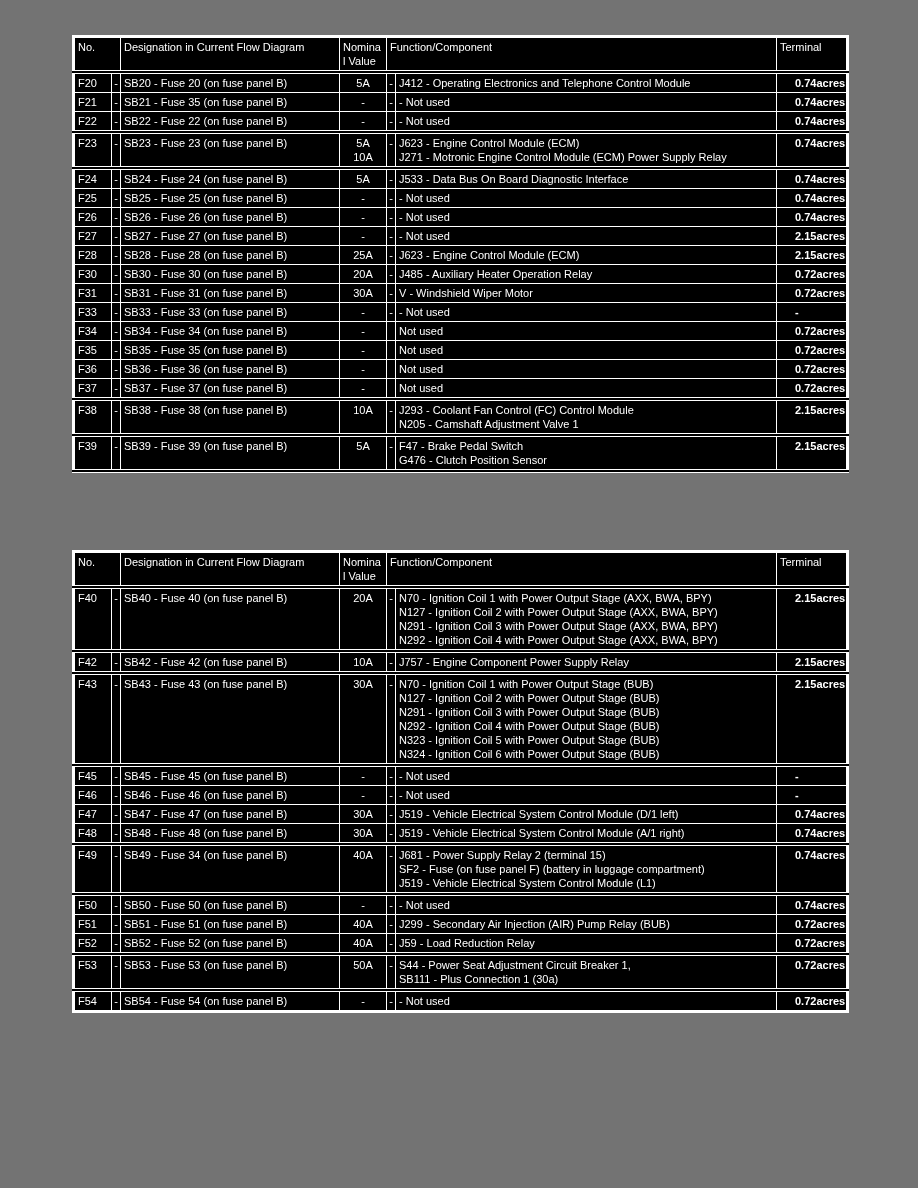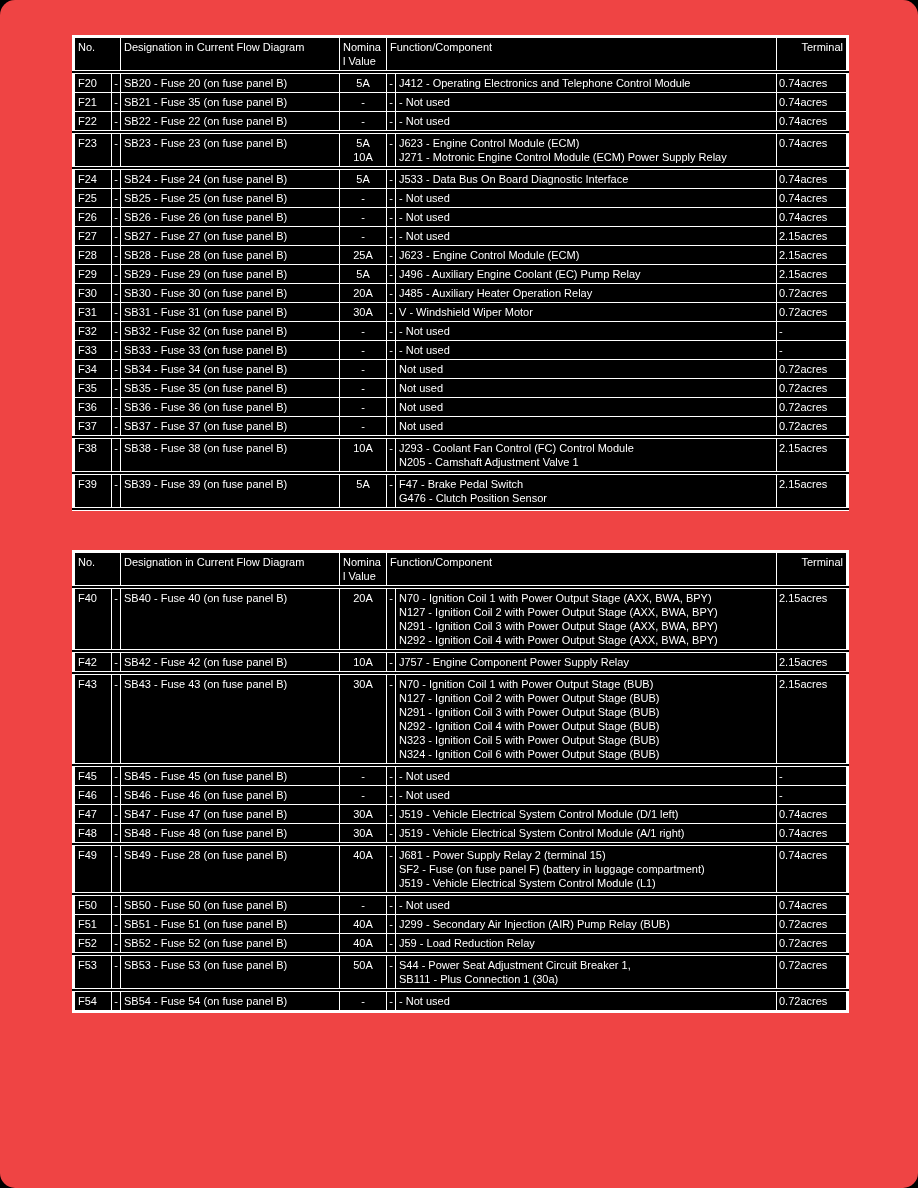--- a/index.html
+++ b/index.html
@@ -4,24 +4,23 @@
 <style>
   * { margin: 0; padding: 0; box-sizing: border-box; }
   html, body {
     width: 918px; height: 1188px;
     background: #000000;
     font-family: "Liberation Sans", sans-serif;
   }
   .page {
     position: relative;
     width: 918px; height: 1188px;
-    background: #ef4444;
+    background: #737373;
     color: #ffffff;
     overflow: hidden;
-    border-radius: 15px;
   }
   table.fuse-table {
     position: absolute;
     left: 72px;
     width: 774px;
     border-collapse: collapse;
     table-layout: fixed;
     border: 3px solid #ffffff;
     background: #000000;
   }
@@ -36,24 +35,24 @@
     text-align: left;
     vertical-align: top;
     padding: 2px 3px;
     white-space: pre-line;
     overflow: hidden;
   }
   thead th {
     height: 33px;
     border-bottom: 4px double #ffffff;
   }
-  th.c-ter { text-align: right; margin-top: 28px; }
+  th.c-ter { text-align: left; margin-top: 28px; }
   td.c-nom { text-align: center; padding: 2px 1px; }
   td.c-d1, td.c-d2 { text-align: center; padding: 2px 0; }
-  td.c-ter { padding-left: 2px; }
+  td.c-ter { padding-left: 18px; font-weight: bold; }
   tr.mrow td {
     border-top: 4px double #ffffff;
     border-bottom: 4px double #ffffff;
   }
 </style>
 </head>
 <body>
 
 <div class="page">
 
@@ -155,54 +154,36 @@
         <tr>
           <td class="c-no">F28</td>
           <td class="c-d1">-</td>
           <td class="c-des">SB28 - Fuse 28 (on fuse panel B)</td>
           <td class="c-nom">25A</td>
           <td class="c-d2">-</td>
           <td class="c-fun">J623 - Engine Control Module (ECM)</td>
           <td class="c-ter">2.15acres</td>
         </tr>
         <tr>
-          <td class="c-no">F29</td>
-          <td class="c-d1">-</td>
-          <td class="c-des">SB29 - Fuse 29 (on fuse panel B)</td>
-          <td class="c-nom">5A</td>
-          <td class="c-d2">-</td>
-          <td class="c-fun">J496 - Auxiliary Engine Coolant (EC) Pump Relay</td>
-          <td class="c-ter">2.15acres</td>
-        </tr>
-        <tr>
           <td class="c-no">F30</td>
           <td class="c-d1">-</td>
           <td class="c-des">SB30 - Fuse 30 (on fuse panel B)</td>
           <td class="c-nom">20A</td>
           <td class="c-d2">-</td>
           <td class="c-fun">J485 - Auxiliary Heater Operation Relay</td>
           <td class="c-ter">0.72acres</td>
         </tr>
         <tr>
           <td class="c-no">F31</td>
           <td class="c-d1">-</td>
           <td class="c-des">SB31 - Fuse 31 (on fuse panel B)</td>
           <td class="c-nom">30A</td>
           <td class="c-d2">-</td>
           <td class="c-fun">V - Windshield Wiper Motor</td>
           <td class="c-ter">0.72acres</td>
-        </tr>
-        <tr>
-          <td class="c-no">F32</td>
-          <td class="c-d1">-</td>
-          <td class="c-des">SB32 - Fuse 32 (on fuse panel B)</td>
-          <td class="c-nom">-</td>
-          <td class="c-d2">-</td>
-          <td class="c-fun">- Not used</td>
-          <td class="c-ter">-</td>
         </tr>
         <tr>
           <td class="c-no">F33</td>
           <td class="c-d1">-</td>
           <td class="c-des">SB33 - Fuse 33 (on fuse panel B)</td>
           <td class="c-nom">-</td>
           <td class="c-d2">-</td>
           <td class="c-fun">- Not used</td>
           <td class="c-ter">-</td>
         </tr>
@@ -353,21 +334,21 @@
           <td class="c-d1">-</td>
           <td class="c-des">SB48 - Fuse 48 (on fuse panel B)</td>
           <td class="c-nom">30A</td>
           <td class="c-d2">-</td>
           <td class="c-fun">J519 - Vehicle Electrical System Control Module (A/1 right)</td>
           <td class="c-ter">0.74acres</td>
         </tr>
         <tr class="mrow">
           <td class="c-no">F49</td>
           <td class="c-d1">-</td>
-          <td class="c-des">SB49 - Fuse 28 (on fuse panel B)</td>
+          <td class="c-des">SB49 - Fuse 34 (on fuse panel B)</td>
           <td class="c-nom">40A</td>
           <td class="c-d2">-</td>
           <td class="c-fun">J681 - Power Supply Relay 2 (terminal 15)
 SF2 - Fuse (on fuse panel F) (battery in luggage compartment)
 J519 - Vehicle Electrical System Control Module (L1)</td>
           <td class="c-ter">0.74acres</td>
         </tr>
         <tr>
           <td class="c-no">F50</td>
           <td class="c-d1">-</td>

